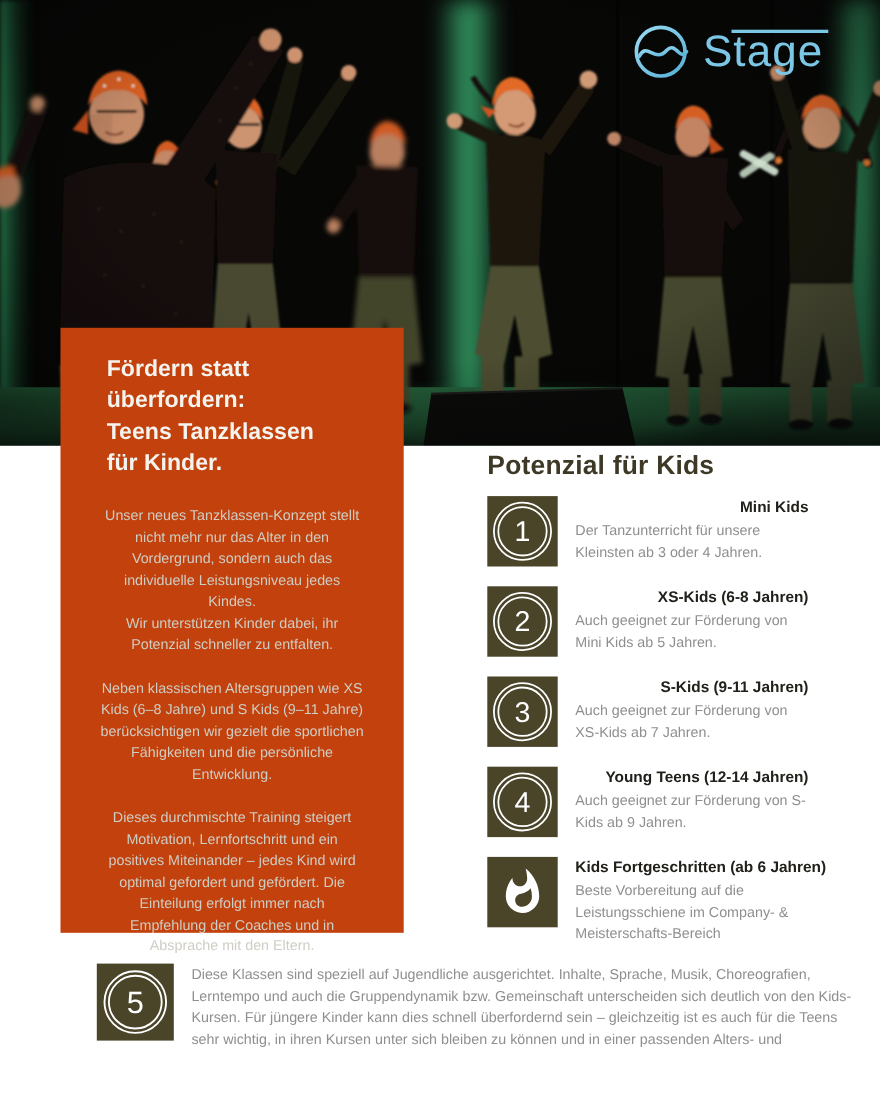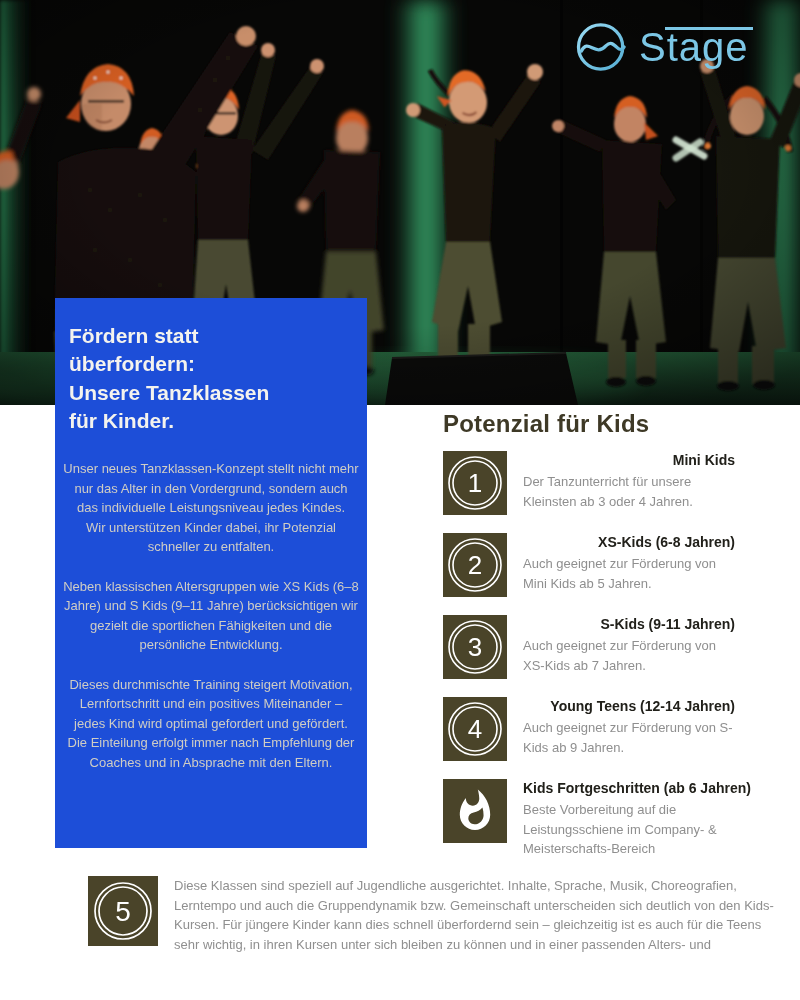--- a/index.html
+++ b/index.html
@@ -11,21 +11,21 @@
   .hero svg{display:block;}
 
   
   .logo{position:absolute;left:574px;top:18px;display:flex;align-items:center;gap:9px;}
   .logo-text{position:relative;font-size:40px;line-height:1.15;color:#7cc7e6;
              letter-spacing:1px;font-weight:400;}
   .logo-overline{position:absolute;top:3px;left:26px;right:-4px;height:3px;background:#7cc7e6;}
 
   
   .overlay-box{position:absolute;left:55px;top:298px;width:312px;height:550px;
-               background:#1d4ed8;box-sizing:border-box;padding:24px 8px 0;color:#d9d7ce;}
+               background:#c2410c;box-sizing:border-box;padding:24px 36px 0;color:#d9d7ce;}
   .box-heading{font-size:21px;font-weight:bold;color:#f4f3ee;line-height:1.35;margin:0 6px 24px;}
   .box-p{font-size:13px;line-height:1.5;text-align:center;margin:0;color:#cfcdc4;}
   .box-p.mb{margin-bottom:20px;}
   .box-p.mt{margin-top:20px;}
   .box-p.bold{font-weight:bold;color:#f0efe9;}
 
   
   .staffelung{position:absolute;left:443px;top:410px;width:340px;}
   .staff-heading{font-size:24px;font-weight:bold;color:#3e3926;margin:0 0 13px;letter-spacing:.2px;}
   .item{display:flex;gap:16px;margin-bottom:18px;align-items:flex-start;}
@@ -232,21 +232,21 @@
     <div class="logo-text">
       <span>Stage</span>
       <div class="logo-overline"></div>
     </div>
   </div>
 
   <div class="overlay-box">
     <h2 class="box-heading">
       <span>Fördern statt</span><br>
       <span>überfordern:</span><br>
-      <span>Unsere Tanzklassen</span><br>
+      <span>Teens Tanzklassen</span><br>
       <span>für Kinder.</span>
     </h2>
     <p class="box-p">Unser neues Tanzklassen-Konzept stellt nicht mehr nur das Alter in den Vordergrund, sondern auch das individuelle Leistungsniveau jedes Kindes.</p>
     <p class="box-p mb">Wir unterstützen Kinder dabei, ihr Potenzial schneller zu entfalten.</p>
     <p class="box-p">Neben klassischen Altersgruppen wie XS Kids (6–8 Jahre) und S Kids (9–11 Jahre) berücksichtigen wir gezielt die sportlichen Fähigkeiten und die persönliche Entwicklung.</p>
     <p class="box-p mt">Dieses durchmischte Training steigert Motivation, Lernfortschritt und ein positives Miteinander – jedes Kind wird optimal gefordert und gefördert. Die Einteilung erfolgt immer nach Empfehlung der Coaches und in Absprache mit den Eltern.</p>
   </div>
 
   <div class="staffelung">
     <h2 class="staff-heading">Potenzial für Kids</h2>

